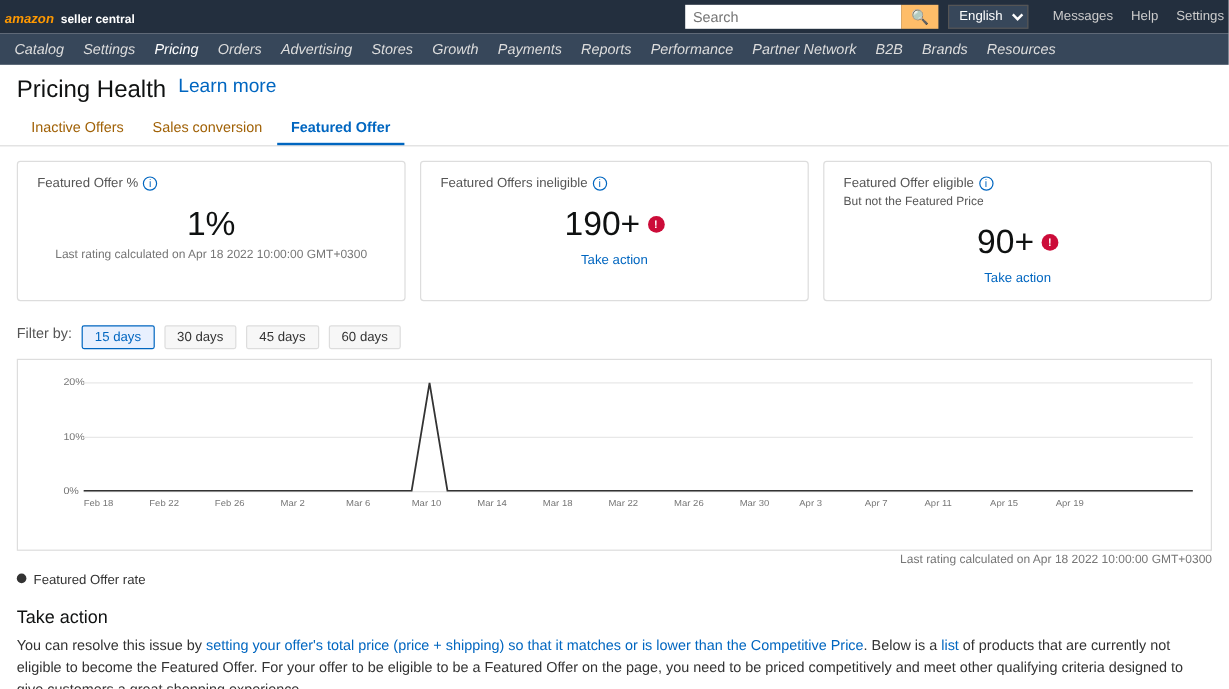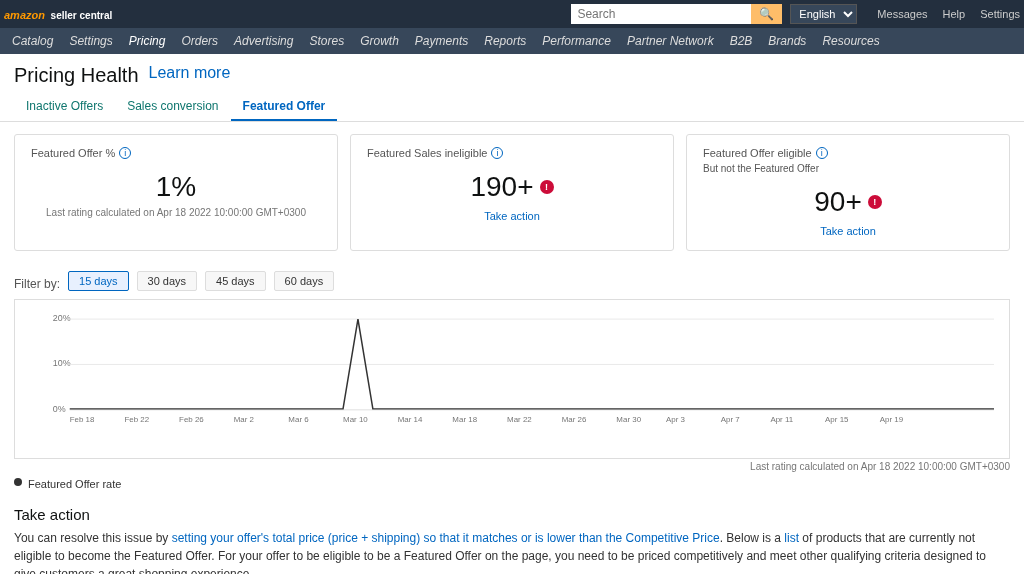--- a/index.html
+++ b/index.html
@@ -22,41 +22,41 @@
     .nav a { color: #ddd; text-decoration: none; font-size: 12px; padding: 2px 0; font-style: italic; }
     .nav a.active { color: #fff; }
 
     
     .page-header { padding: 10px 14px 6px; display: flex; align-items: flex-start; gap: 10px; }
     .page-title { font-size: 20px; font-weight: normal; color: #0f1111; }
     .learn-more { color: #0066c0; font-size: 16px; text-decoration: none; }
 
     
     .tabs { border-bottom: 1px solid #ddd; padding: 0 14px; display: flex; gap: 0; }
-    .tab { padding: 6px 12px; font-size: 12px; cursor: pointer; color: #0f766e; border-bottom: 2px solid transparent; text-decoration: none; }
+    .tab { padding: 6px 12px; font-size: 12px; cursor: pointer; color: #a16207; border-bottom: 2px solid transparent; text-decoration: none; }
     .tab.active { color: #0066c0; border-bottom: 2px solid #0066c0; font-weight: bold; }
 
     
     .section { padding: 12px 14px; }
     .section-title { font-size: 13px; font-weight: bold; margin-bottom: 10px; }
 
     
     .cards-row { display: flex; gap: 12px; }
     .card { border: 1px solid #ddd; border-radius: 3px; padding: 12px 16px; flex: 1; min-height: 100px; }
     .card-title { font-size: 11px; color: #555; margin-bottom: 4px; display: flex; align-items: center; gap: 4px; }
     .card-subtitle { font-size: 10px; color: #555; margin-bottom: 8px; }
     .card-value { font-size: 28px; font-weight: normal; color: #0f1111; display: flex; align-items: center; gap: 6px; justify-content: center; margin: 12px 0 4px; }
     .card-note { font-size: 10px; color: #767676; text-align: center; }
     .card-action { text-align: center; margin-top: 6px; }
     .card-action a { color: #0066c0; font-size: 11px; text-decoration: none; }
     .info-icon { display: inline-block; width: 12px; height: 12px; border-radius: 50%; border: 1px solid #0066c0; color: #0066c0; font-size: 9px; text-align: center; line-height: 10px; cursor: pointer; }
     .alert-icon { display: inline-block; width: 14px; height: 14px; border-radius: 50%; background: #cc0c39; color: #fff; font-size: 9px; text-align: center; line-height: 14px; font-weight: bold; }
 
     
-    .filter-row { padding: 8px 14px; display: flex; align-items: flex-end; gap: 8px; }
+    .filter-row { padding: 8px 14px; display: flex; align-items: flex-start; gap: 8px; }
     .filter-label { font-size: 12px; color: #555; }
     .filter-btn { padding: 3px 10px; font-size: 11px; border: 1px solid #ddd; background: #f7f7f7; cursor: pointer; border-radius: 2px; color: #333; }
     .filter-btn.active { background: #e8f0fe; border-color: #0066c0; color: #0066c0; }
 
     
     .chart-area { margin: 0 14px; border: 1px solid #ddd; padding: 10px 10px 30px; position: relative; height: 160px; }
     .chart-svg { width: 100%; height: 100%; }
     .chart-note { text-align: right; font-size: 10px; color: #767676; padding: 2px 14px 0; }
     .chart-legend { padding: 6px 14px; display: flex; align-items: flex-start; gap: 6px; font-size: 11px; }
     .legend-dot { width: 8px; height: 8px; border-radius: 50%; background: #333; display: inline-block; }
@@ -127,38 +127,38 @@
         <span class="info-icon">i</span>
       </div>
       <div class="card-value">
         <span>1%</span>
       </div>
       <div class="card-note">Last rating calculated on Apr 18 2022 10:00:00 GMT+0300</div>
     </div>
 
     <div class="card">
       <div class="card-title">
-        <span>Featured Sales ineligible</span>
+        <span>Featured Offers ineligible</span>
         <span class="info-icon">i</span>
       </div>
       <div class="card-value">
         <span>190+</span>
         <span class="alert-icon">!</span>
       </div>
       <div class="card-action">
         <a href="#">Take action</a>
       </div>
     </div>
 
     <div class="card">
       <div class="card-title">
         <span>Featured Offer eligible</span>
         <span class="info-icon">i</span>
       </div>
-      <div class="card-subtitle">But not the Featured Offer</div>
+      <div class="card-subtitle">But not the Featured Price</div>
       <div class="card-value">
         <span>90+</span>
         <span class="alert-icon">!</span>
       </div>
       <div class="card-action">
         <a href="#">Take action</a>
       </div>
     </div>
 
   </div>

